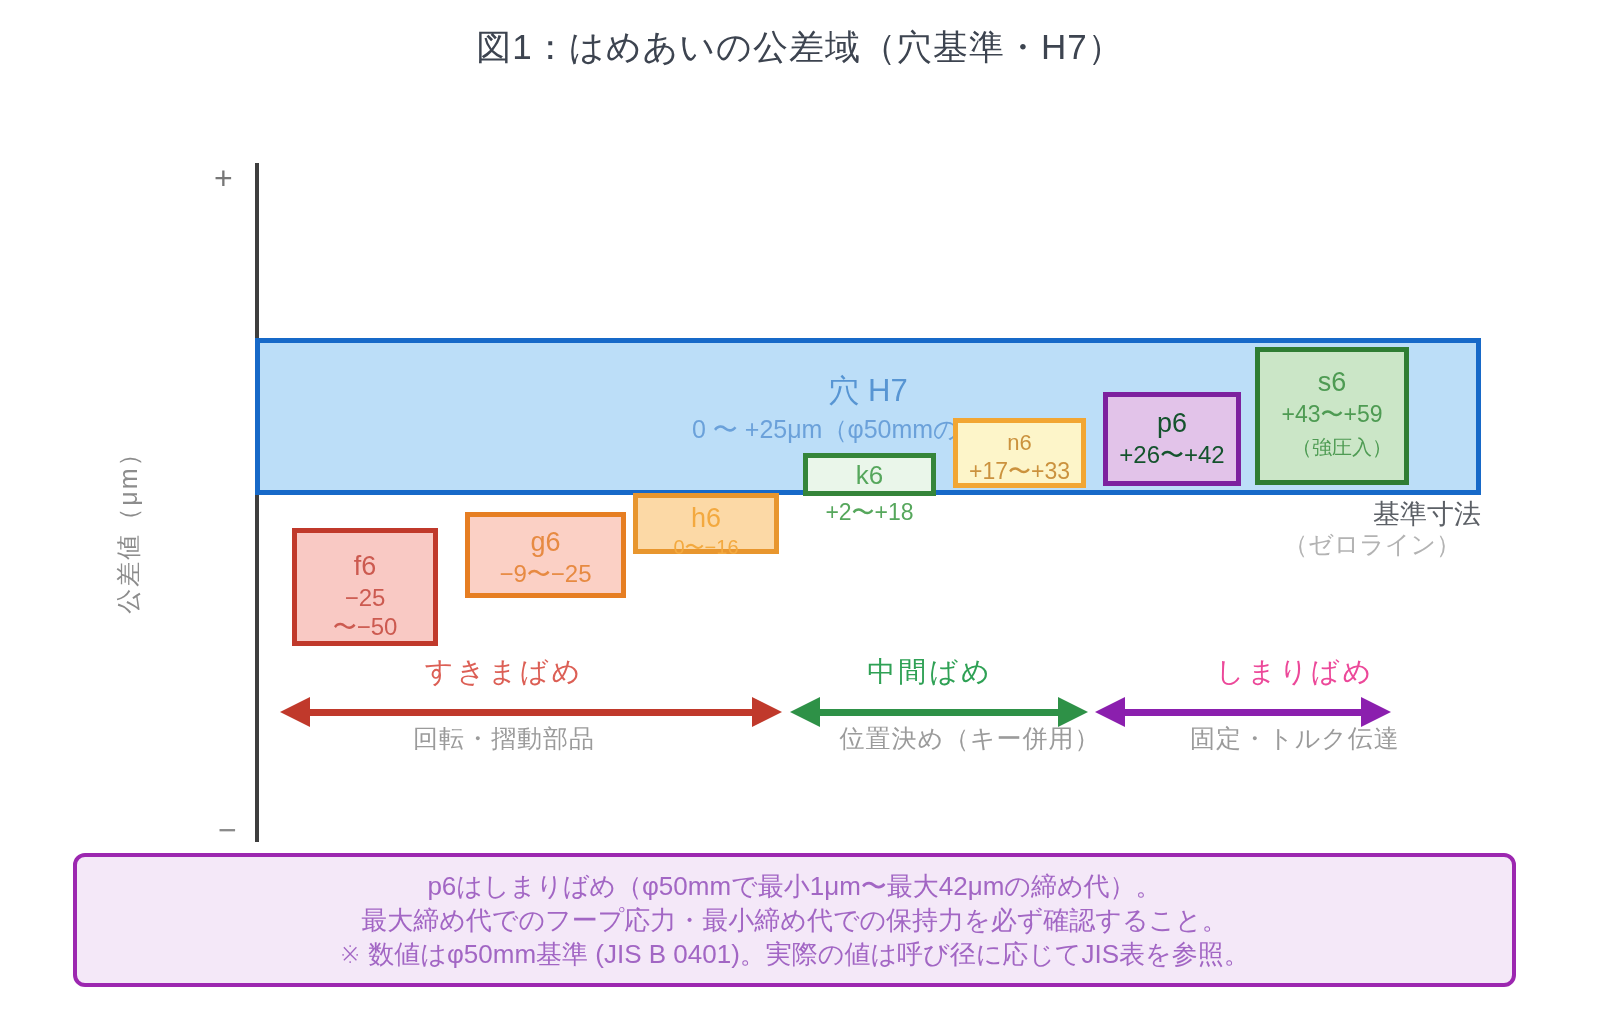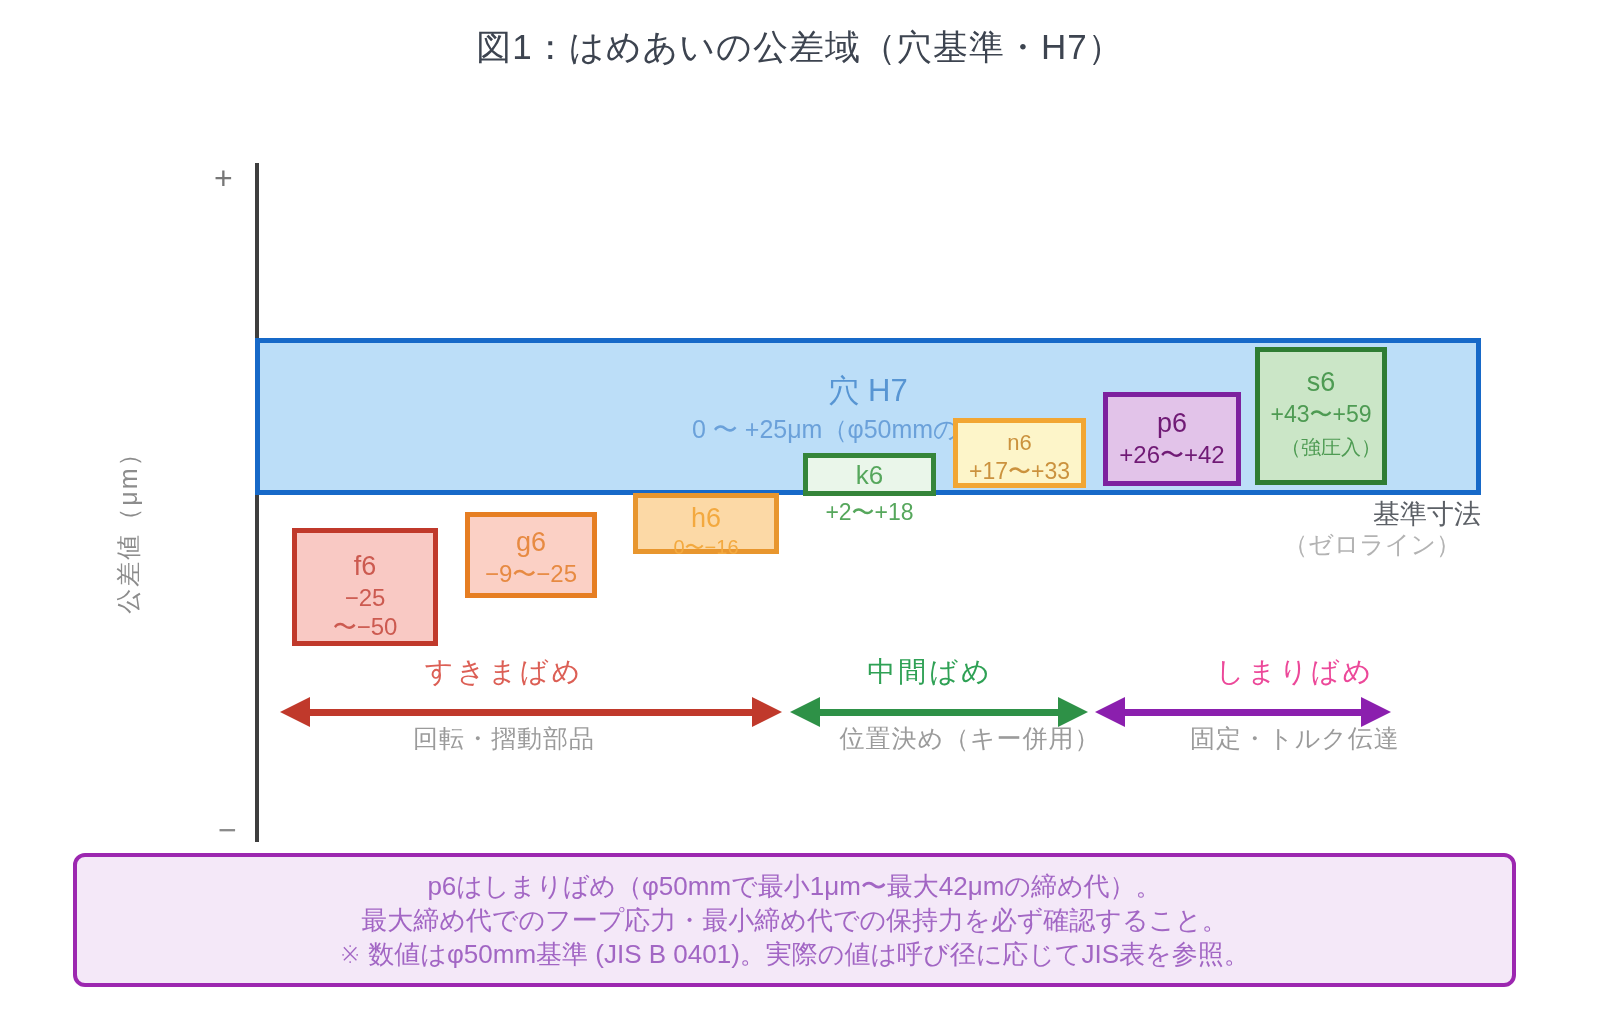--- a/index.html
+++ b/index.html
@@ -37,39 +37,39 @@
   }
   
   .fit-box {
     position:absolute; z-index:2; display:flex; flex-direction:column;
     align-items:center; overflow:visible; text-align:center;
   }
   .fit-box .bl { display:block; white-space:nowrap; }
   .b-f6 { left:292px; top:528px; width:146px; height:118px; background:#f9c9c4; border:5px solid #c0392b; color:#cc5a50; padding-top:16px; }
   .b-f6 .l0 { font-size:27px; line-height:34px; }
   .b-f6 .l1, .b-f6 .l2 { font-size:24px; line-height:29px; }
-  .b-g6 { left:465px; top:512px; width:132px; height:86px; background:#fbd0c5; border:5px solid #e67e22; color:#e78a42; padding-top:9px; }
+  .b-g6 { left:465px; top:512px; width:161px; height:86px; background:#fbd0c5; border:5px solid #e67e22; color:#e78a42; padding-top:9px; }
   .b-g6 .l0 { font-size:27px; line-height:33px; }
   .b-g6 .l1 { font-size:24px; line-height:29px; }
   .b-h6 { left:633px; top:493px; width:146px; height:61px; background:#fcd9a6; border:5px solid #e8962e; color:#f3a93f; padding-top:5px; }
   .b-h6 .l0 { font-size:27px; line-height:30px; }
   .b-h6 .l1 { font-size:20px; line-height:28px; }
   .b-k6 { left:803px; top:453px; width:133px; height:43px; background:#eaf6ea; border:5px solid #35853a; color:#56a75c; justify-content:center; }
   .b-k6 .l0 { font-size:26px; line-height:28px; }
   .k6-below {
     position:absolute; left:803px; top:497px; width:133px; text-align:center;
     font-size:23px; color:#56a75c; z-index:2; white-space:nowrap;
   }
   .b-n6 { left:953px; top:418px; width:133px; height:70px; background:#fdf5c9; border:5px solid #f2a633; color:#cb923e; padding-top:4px; }
   .b-n6 .l0 { font-size:22px; line-height:31px; }
   .b-n6 .l1 { font-size:23px; line-height:27px; }
-  .b-p6 { left:1103px; top:392px; width:138px; height:94px; background:#e2c3e9; border:5px solid #7d219e; color:#701a75; padding-top:10px; }
+  .b-p6 { left:1103px; top:392px; width:138px; height:94px; background:#e2c3e9; border:5px solid #7d219e; color:#14532d; padding-top:10px; }
   .b-p6 .l0 { font-size:27px; line-height:33px; }
   .b-p6 .l1 { font-size:24px; line-height:29px; }
-  .b-s6 { left:1255px; top:347px; width:132px; height:138px; background:#cbe6c7; border:5px solid #2f7d33; color:#4e9b53; padding-top:14px; }
+  .b-s6 { left:1255px; top:347px; width:154px; height:138px; background:#cbe6c7; border:5px solid #2f7d33; color:#4e9b53; padding-top:14px; }
   .b-s6 .l0 { font-size:27px; line-height:33px; }
   .b-s6 .l1 { font-size:23px; line-height:31px; }
   .b-s6 .l2 { font-size:20px; line-height:34px;margin-left:20px; }
   
   .zero-name { position:absolute; left:1180px; top:496px; width:301px; text-align:right; font-size:27px; color:#5c6066; z-index:3; }
   .zero-sub  { position:absolute; left:1160px; top:528px; width:301px; text-align:right; font-size:25px; color:#b3b3b3; z-index:3; }
   
   .zone-name { position:absolute; top:653px; width:300px; text-align:center; font-size:28px; letter-spacing:3px; }
   .zn-clearance    { left:354px; color:#dc5f55; }
   .zn-transition   { left:780px; color:#2fa155; }

